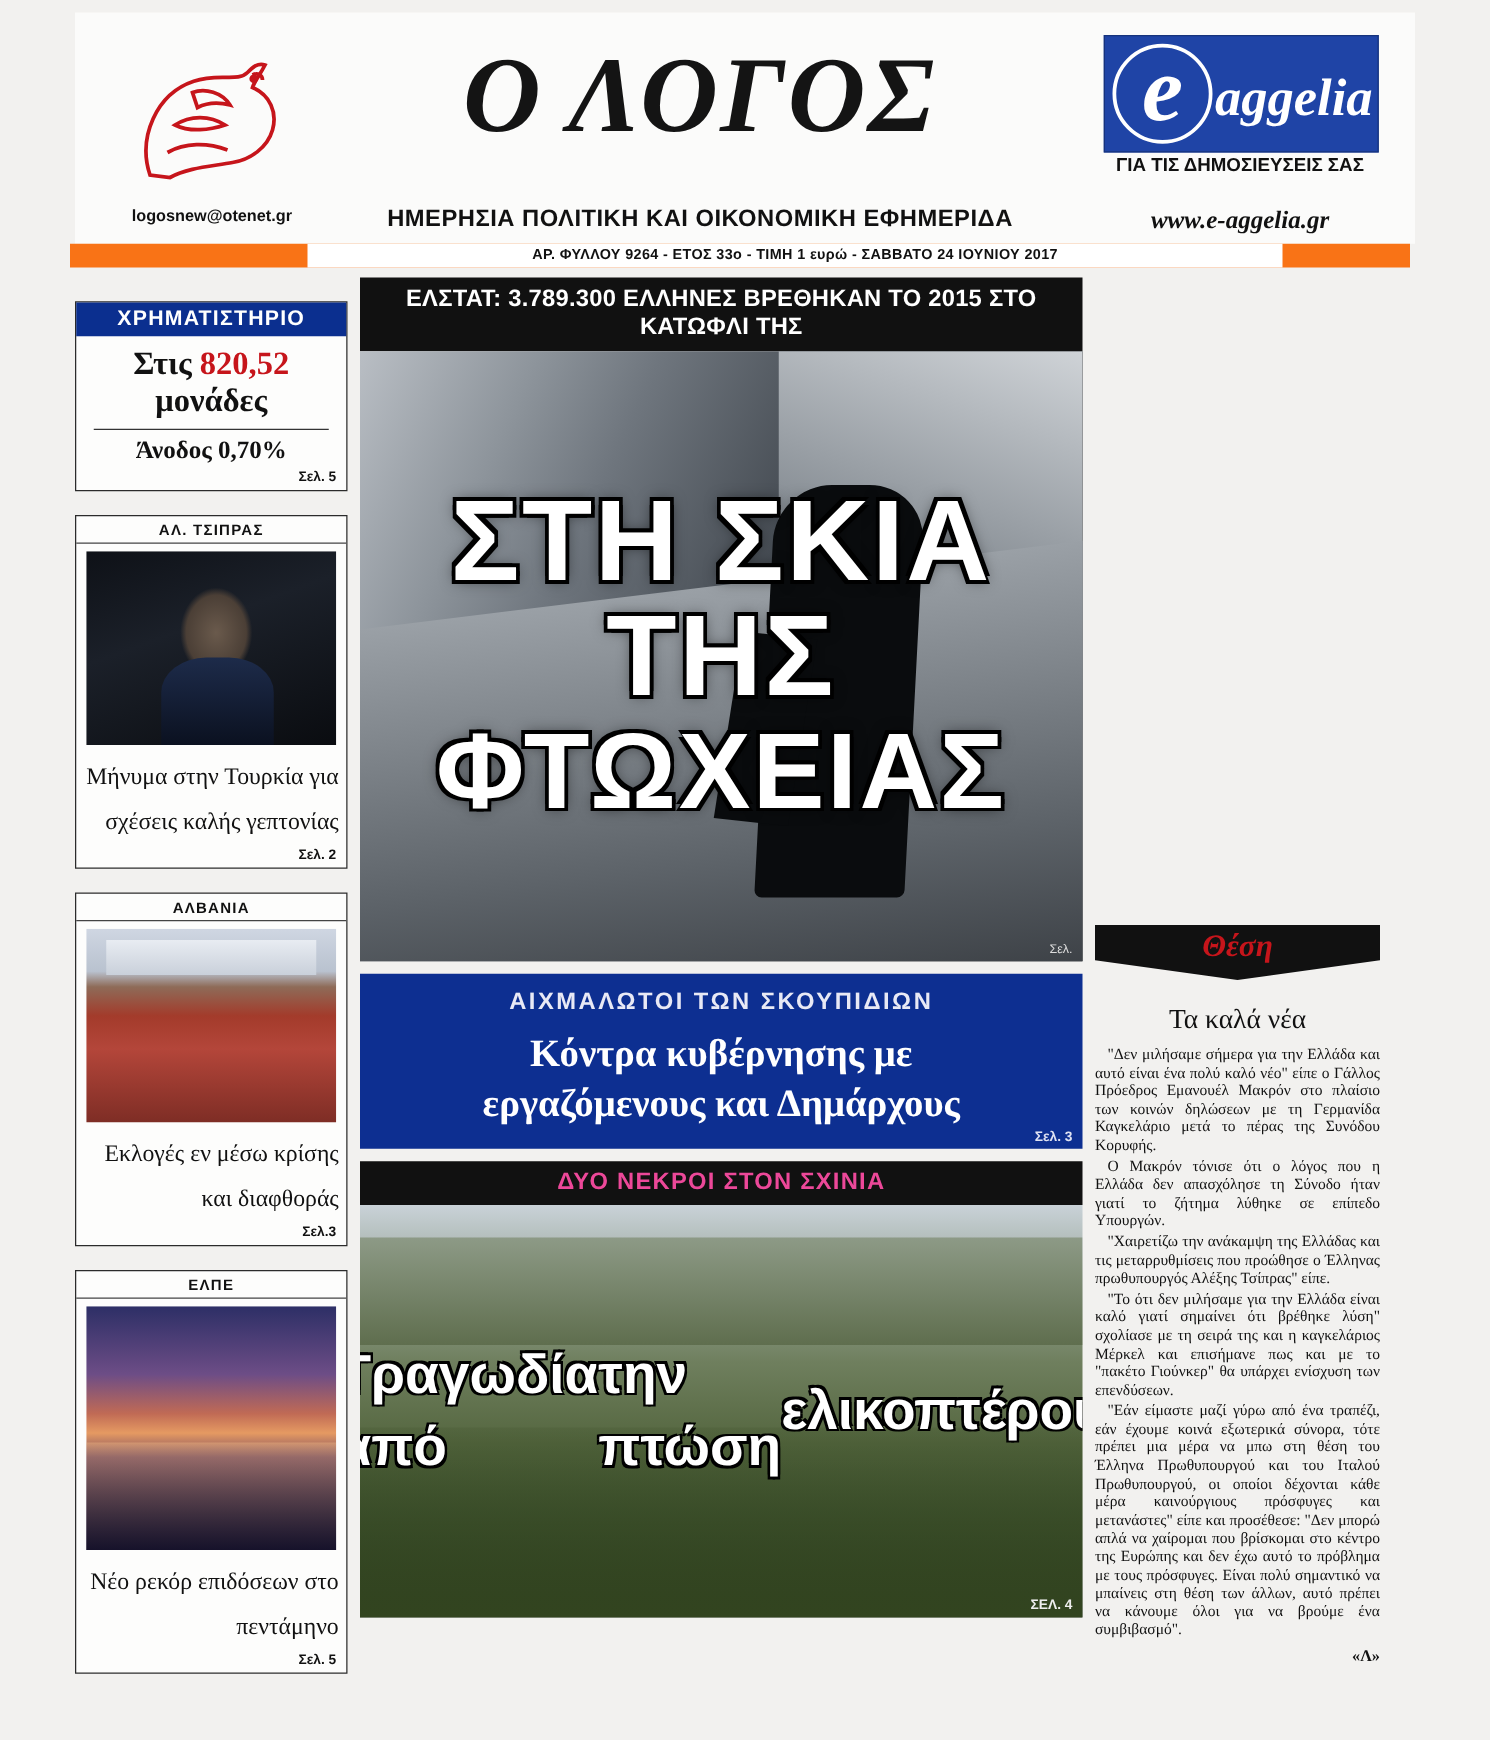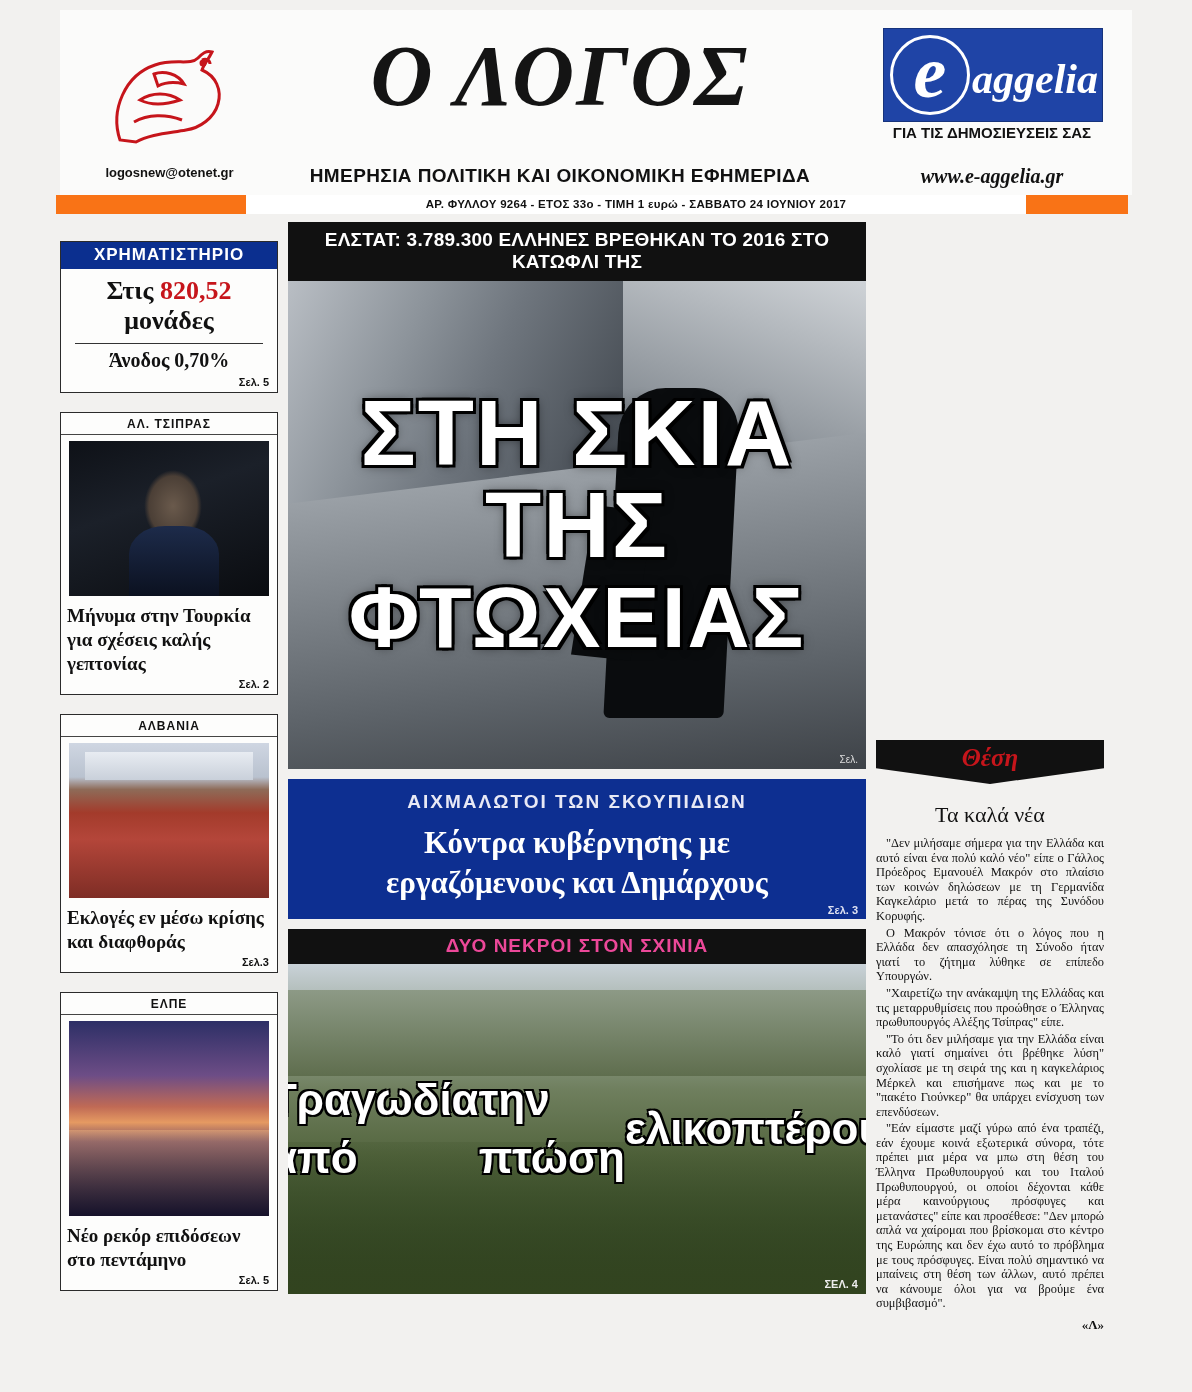--- a/index.html
+++ b/index.html
@@ -108,21 +108,21 @@
     text-align:right;font-size:11px;font-weight:bold;padding:0 8px 4px 0;
     font-family:"Liberation Sans", sans-serif;
   }
   .kicker{
     text-align:center;font-size:12px;font-weight:bold;letter-spacing:1px;
     padding:4px 0 3px;font-family:"Liberation Sans", sans-serif;
     border-bottom:1px solid #444;
   }
   .photo{position:relative;overflow:hidden;margin:6px 8px 0;}
   .cap{
-    text-align:left;font-size:19px;line-height:24px;font-weight:bold;
+    text-align:right;font-size:19px;line-height:36px;font-weight:normal;
     padding:8px 6px 2px;font-family:"Liberation Serif", serif;
   }
   
   .ph-tsipras{
     height:155px;
     background:
       radial-gradient(ellipse 40px 50px at 52% 42%, #6a5a4c 0%, #4b3f36 60%, rgba(0,0,0,0) 72%),
       linear-gradient(160deg,#0e1117 0%, #1b2029 40%, #0a0c10 100%);
   }
   .ph-tsipras:after{
@@ -332,21 +332,21 @@
       <div class="photo">
           <div class="ph-elpe"></div>
         </div>
       <div class="cap">Νέο ρεκόρ επιδόσεων στο πεντάμηνο</div>
       <div class="sel">Σελ. 5</div>
     </div>
   </div>
 
   <div class="center">
 
-    <div class="banner-black">ΕΛΣΤΑΤ: 3.789.300 ΕΛΛΗΝΕΣ ΒΡΕΘΗΚΑΝ ΤΟ 2016 ΣΤΟ ΚΑΤΩΦΛΙ ΤΗΣ</div>
+    <div class="banner-black">ΕΛΣΤΑΤ: 3.789.300 ΕΛΛΗΝΕΣ ΒΡΕΘΗΚΑΝ ΤΟ 2015 ΣΤΟ ΚΑΤΩΦΛΙ ΤΗΣ</div>
 
     <div class="lead-photo">
       <div class="wall"></div>
       <div class="road"></div>
       <div class="figure"></div>
       <div class="lead-title">
         <div class="l1">ΣΤΗ ΣΚΙΑ</div>
         <div class="l2">ΤΗΣ</div>
         <div class="l3">ΦΤΩΧΕΙΑΣ</div>
       </div>

